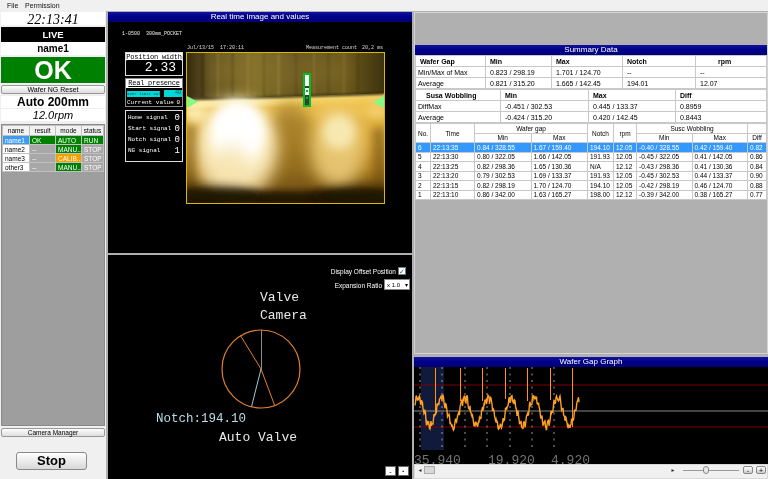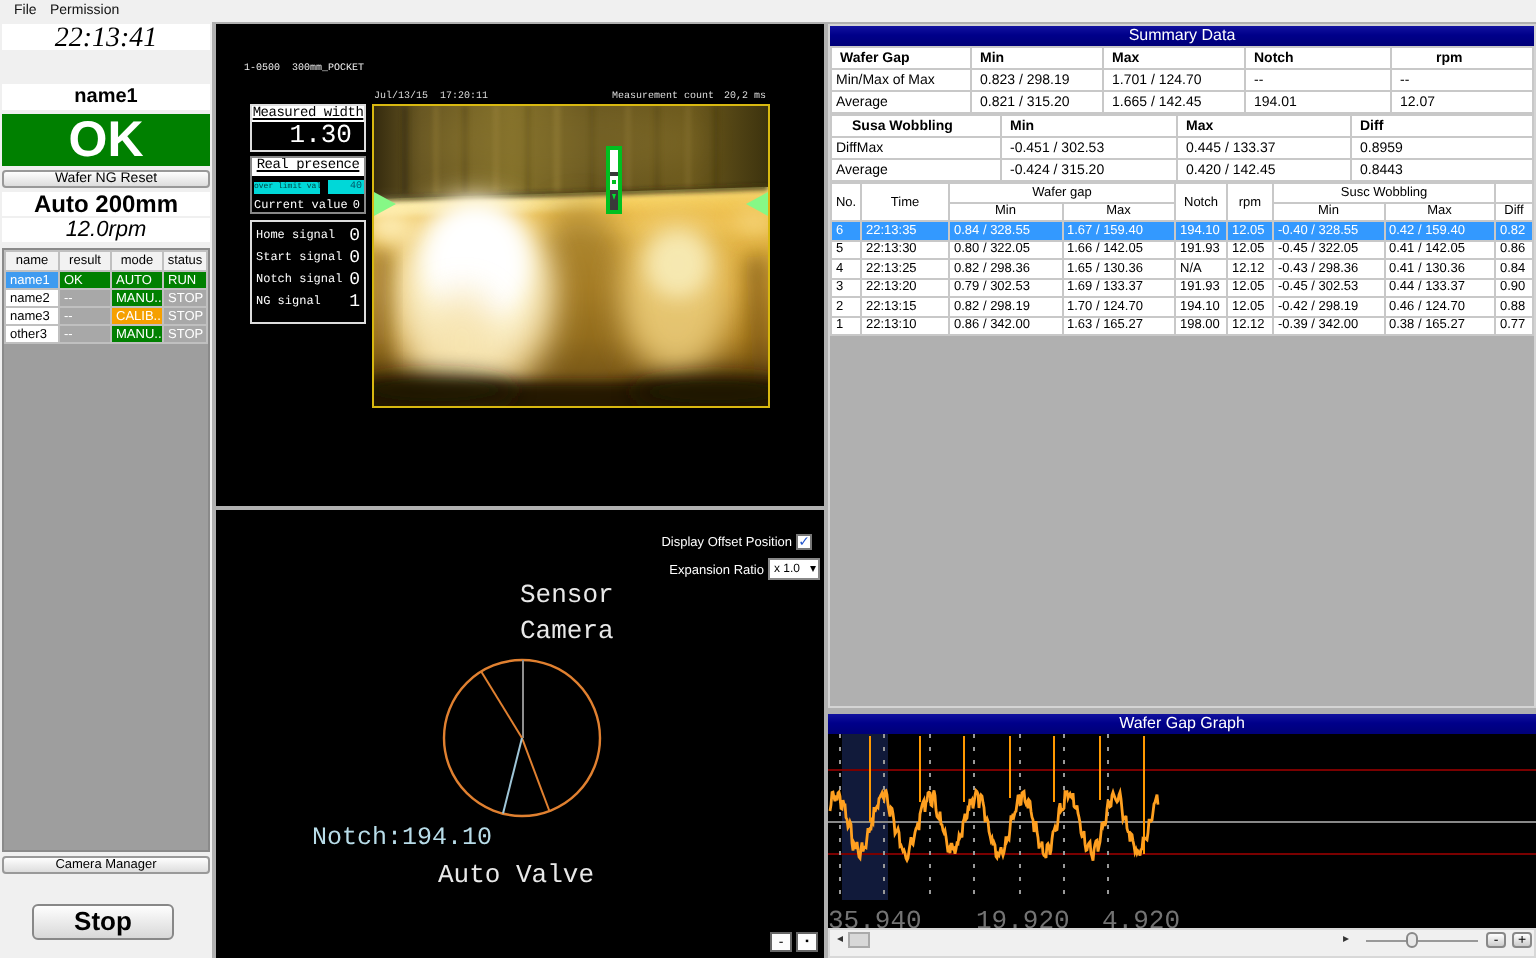--- a/index.html
+++ b/index.html
@@ -15,20 +15,21 @@
 
 <div class="abs" style="left:0;top:0;width:768px;height:11px;background:#f0f0f0;font-size:7px;color:#111;">
   <span class="abs" style="left:7px;top:2px;">File</span>
   <span class="abs" style="left:25px;top:2px;">Permission</span>
 </div>
 
 <div class="abs" style="left:0;top:11px;width:106px;height:468px;background:#f0f0f0;">
 
   <div class="abs" style="left:1px;top:1px;width:104px;height:13px;background:#fff;text-align:center;line-height:15px;font-family:'Liberation Serif',serif;font-style:italic;font-size:14px;">22:13:41</div>
 
+  <div class="abs" style="left:1px;top:16px;width:104px;height:15px;background:#000;color:#fff;font-weight:bold;font-size:9.5px;text-align:center;line-height:15px;">LIVE</div>
 
   <div class="abs" style="left:1px;top:31px;width:104px;height:13px;background:#fff;color:#000;font-weight:bold;font-size:10px;text-align:center;line-height:13px;">name1</div>
 
   <div class="abs" style="left:1px;top:46px;width:104px;height:26px;background:#008000;color:#fff;font-weight:bold;font-size:25px;text-align:center;line-height:26px;">OK</div>
 
   <div class="abs" style="left:1px;top:74px;width:104px;height:9px;background:linear-gradient(180deg,#fefefe,#ddd);border:1px solid #999;border-radius:2px;font-size:7px;text-align:center;line-height:8px;">Wafer NG Reset</div>
 
   <div class="abs" style="left:1px;top:85px;width:104px;height:12px;background:#fff;font-weight:bold;font-size:12px;text-align:center;line-height:12px;">Auto 200mm</div>
 
   <div class="abs" style="left:1px;top:98px;width:104px;height:12px;background:#fff;font-style:italic;font-size:11px;text-align:center;line-height:12px;">12.0rpm</div>
@@ -69,28 +70,29 @@
     </tbody>
       </table>
   </div>
 
   <div class="abs" style="left:1px;top:417px;width:104px;height:9px;background:linear-gradient(180deg,#fefefe,#ddd);border:1px solid #999;border-radius:2px;font-size:6.5px;text-align:center;line-height:8px;">Camera Manager</div>
 
   <div class="abs" style="left:16px;top:441px;width:71px;height:18px;background:linear-gradient(180deg,#fefefe,#d8d8d8);border:1px solid #888;border-radius:3px;font-weight:bold;font-size:13px;text-align:center;line-height:16px;">Stop</div>
 </div>
 
 <div class="abs" style="left:108px;top:12px;width:304px;height:241px;background:#000;">
+  <div class="titlebar abs" style="left:0;top:0;width:304px;">Real time image and values</div>
   <div class="abs mono" style="left:14px;top:19px;color:#eee;font-size:5px;white-space:nowrap;">1-0500&nbsp;&nbsp;300mm_POCKET</div>
   <div class="abs mono" style="left:79px;top:33px;color:#ddd;font-size:5px;white-space:nowrap;">Jul/13/15&nbsp;&nbsp;17:20:11</div>
   <div class="abs mono" style="left:198px;top:33px;color:#ddd;font-size:5px;white-space:nowrap;">Measurement count</div>
   <div class="abs mono" style="left:254px;top:33px;color:#ddd;font-size:5px;white-space:nowrap;">20,2 ms</div>
 
   <div class="abs" style="left:17px;top:40px;width:58px;height:24px;border:1px solid #ddd;white-space:nowrap;">
-    <div style="background:#fff;color:#000;font-family:'Liberation Mono',monospace;font-size:7px;line-height:8px;text-align:center;text-decoration:underline;white-space:nowrap;overflow:hidden;letter-spacing:-0.25px;">Measured width</div>
-    <div class="mono" style="color:#fff;font-size:13px;text-align:right;padding-right:6px;line-height:14px;">1.30</div>
+    <div style="background:#fff;color:#000;font-family:'Liberation Mono',monospace;font-size:7px;line-height:8px;text-align:center;text-decoration:underline;white-space:nowrap;overflow:hidden;letter-spacing:-0.25px;">Position width</div>
+    <div class="mono" style="color:#fff;font-size:13px;text-align:right;padding-right:6px;line-height:14px;">2.33</div>
   </div>
   <div class="abs" style="left:17px;top:66px;width:58px;height:29px;border:1px solid #888;white-space:nowrap;">
     <div style="background:#fff;color:#000;font-family:'Liberation Mono',monospace;font-size:7px;line-height:9px;text-align:center;text-decoration:underline;white-space:nowrap;overflow:hidden;letter-spacing:-0.25px;">Real presence</div>
     <div class="abs mono" style="left:1px;top:12px;width:33px;height:6px;background:#00d8d8;color:#044;font-size:4px;line-height:6px;text-align:center;overflow:hidden;">over limit value</div>
     <div class="abs mono" style="left:38px;top:11px;width:18px;height:7px;background:#00d8d8;color:#056;font-size:5px;line-height:7px;text-align:right;padding-right:1px;">40</div>
     <div class="abs mono" style="left:1px;top:20px;color:#fff;font-size:6px;">Current value</div>
     <div class="abs mono" style="right:2px;top:20px;color:#fff;font-size:6px;">0</div>
   </div>
   <div class="abs mono" style="left:17px;top:98px;width:58px;height:52px;border:1px solid #ddd;color:#fff;font-size:6px;white-space:nowrap;">
     <div style="padding:3px 2px 0 2px;">Home signal<span style="float:right;font-size:9px;margin-top:-1px;">0</span></div>
@@ -188,39 +190,39 @@
     <div class="abs" style="right:0;top:43px;width:0;height:0;border-top:6px solid transparent;border-bottom:6px solid transparent;border-right:11px solid #86f886;"></div>
   </div>
 </div>
 
 <div class="abs" style="left:108px;top:255px;width:304px;height:224px;background:#000;">
   <div class="abs" style="right:16px;top:13px;color:#fff;font-size:6.5px;">Display Offset Position</div>
   <div class="abs" style="right:6px;top:12px;width:8px;height:8px;background:#fff;border:1px solid #777;color:#2255cc;font-size:7px;line-height:8px;text-align:center;">✓</div>
   <div class="abs" style="right:30px;top:27px;color:#fff;font-size:6.5px;">Expansion Ratio</div>
   <div class="abs" style="right:2px;top:24px;width:26px;height:11px;background:#fff;border:1px solid #888;font-size:6px;line-height:10px;padding-left:2px;">x 1.0<span style="float:right;margin-right:1px;">▾</span></div>
 
-  <div class="abs mono" style="left:152px;top:35px;color:#e8e8e8;font-size:13px;">Sensor</div>
+  <div class="abs mono" style="left:152px;top:35px;color:#e8e8e8;font-size:13px;">Valve</div>
   <div class="abs mono" style="left:152px;top:53px;color:#e8e8e8;font-size:13px;">Camera</div>
   <div class="abs mono" style="left:48px;top:157px;color:#b8dce8;font-size:12.5px;">Notch:194.10</div>
   <div class="abs mono" style="left:111px;top:175px;color:#e8e8e8;font-size:13px;">Auto Valve</div>
 
   <svg class="abs" style="left:108px;top:70px;" width="90" height="90" viewBox="0 0 90 90">
     <circle cx="45" cy="44" r="39" fill="none" stroke="#e08030" stroke-width="1.2"></circle>
     <line x1="45.5" y1="44" x2="45.5" y2="5" stroke="#8f8f8f" stroke-width="1" shape-rendering="crispEdges"></line>
     <line x1="45" y1="44" x2="24.6" y2="10.7" stroke="#e08030" stroke-width="1"></line>
     <line x1="45" y1="44" x2="58.7" y2="80.5" stroke="#e08030" stroke-width="1"></line>
     <line x1="45" y1="44" x2="35.5" y2="81.8" stroke="#9fc6d8" stroke-width="1"></line>
   </svg>
 
   <div class="abs" style="left:277px;top:211px;width:11px;height:10px;background:#fdfdfd;border:1px solid #666;font-size:7px;line-height:9px;text-align:center;color:#000;">-</div>
   <div class="abs" style="left:290px;top:211px;width:11px;height:10px;background:#fdfdfd;border:1px solid #666;font-size:5px;line-height:9px;text-align:center;color:#000;">▪</div>
 </div>
 
 <div class="abs" style="left:414px;top:12px;width:354px;height:342px;background:#b0b0b0;border:1px solid #d4d4d4;">
-  <div class="titlebar" style="width:100%;">Summary Data</div>
+  <div class="titlebar" style="width:100%;margin-top:32px;">Summary Data</div>
   <table style="border-collapse:collapse;width:100%;font-size:7px;background:#fff;table-layout:fixed;">
     <tbody>
         <tr style="height:11px;font-weight:bold;">
       <td style="width:70px;border:1px solid #c8c8c8;padding-left:4px;">Wafer Gap</td>
       <td style="width:66px;border:1px solid #c8c8c8;padding-left:4px;">Min</td>
       <td style="width:71px;border:1px solid #c8c8c8;padding-left:4px;">Max</td>
       <td style="width:73px;border:1px solid #c8c8c8;padding-left:4px;">Notch</td>
       <td style="border:1px solid #c8c8c8;padding-left:22px;">rpm</td>
     </tr>
     <tr style="height:11px;">

